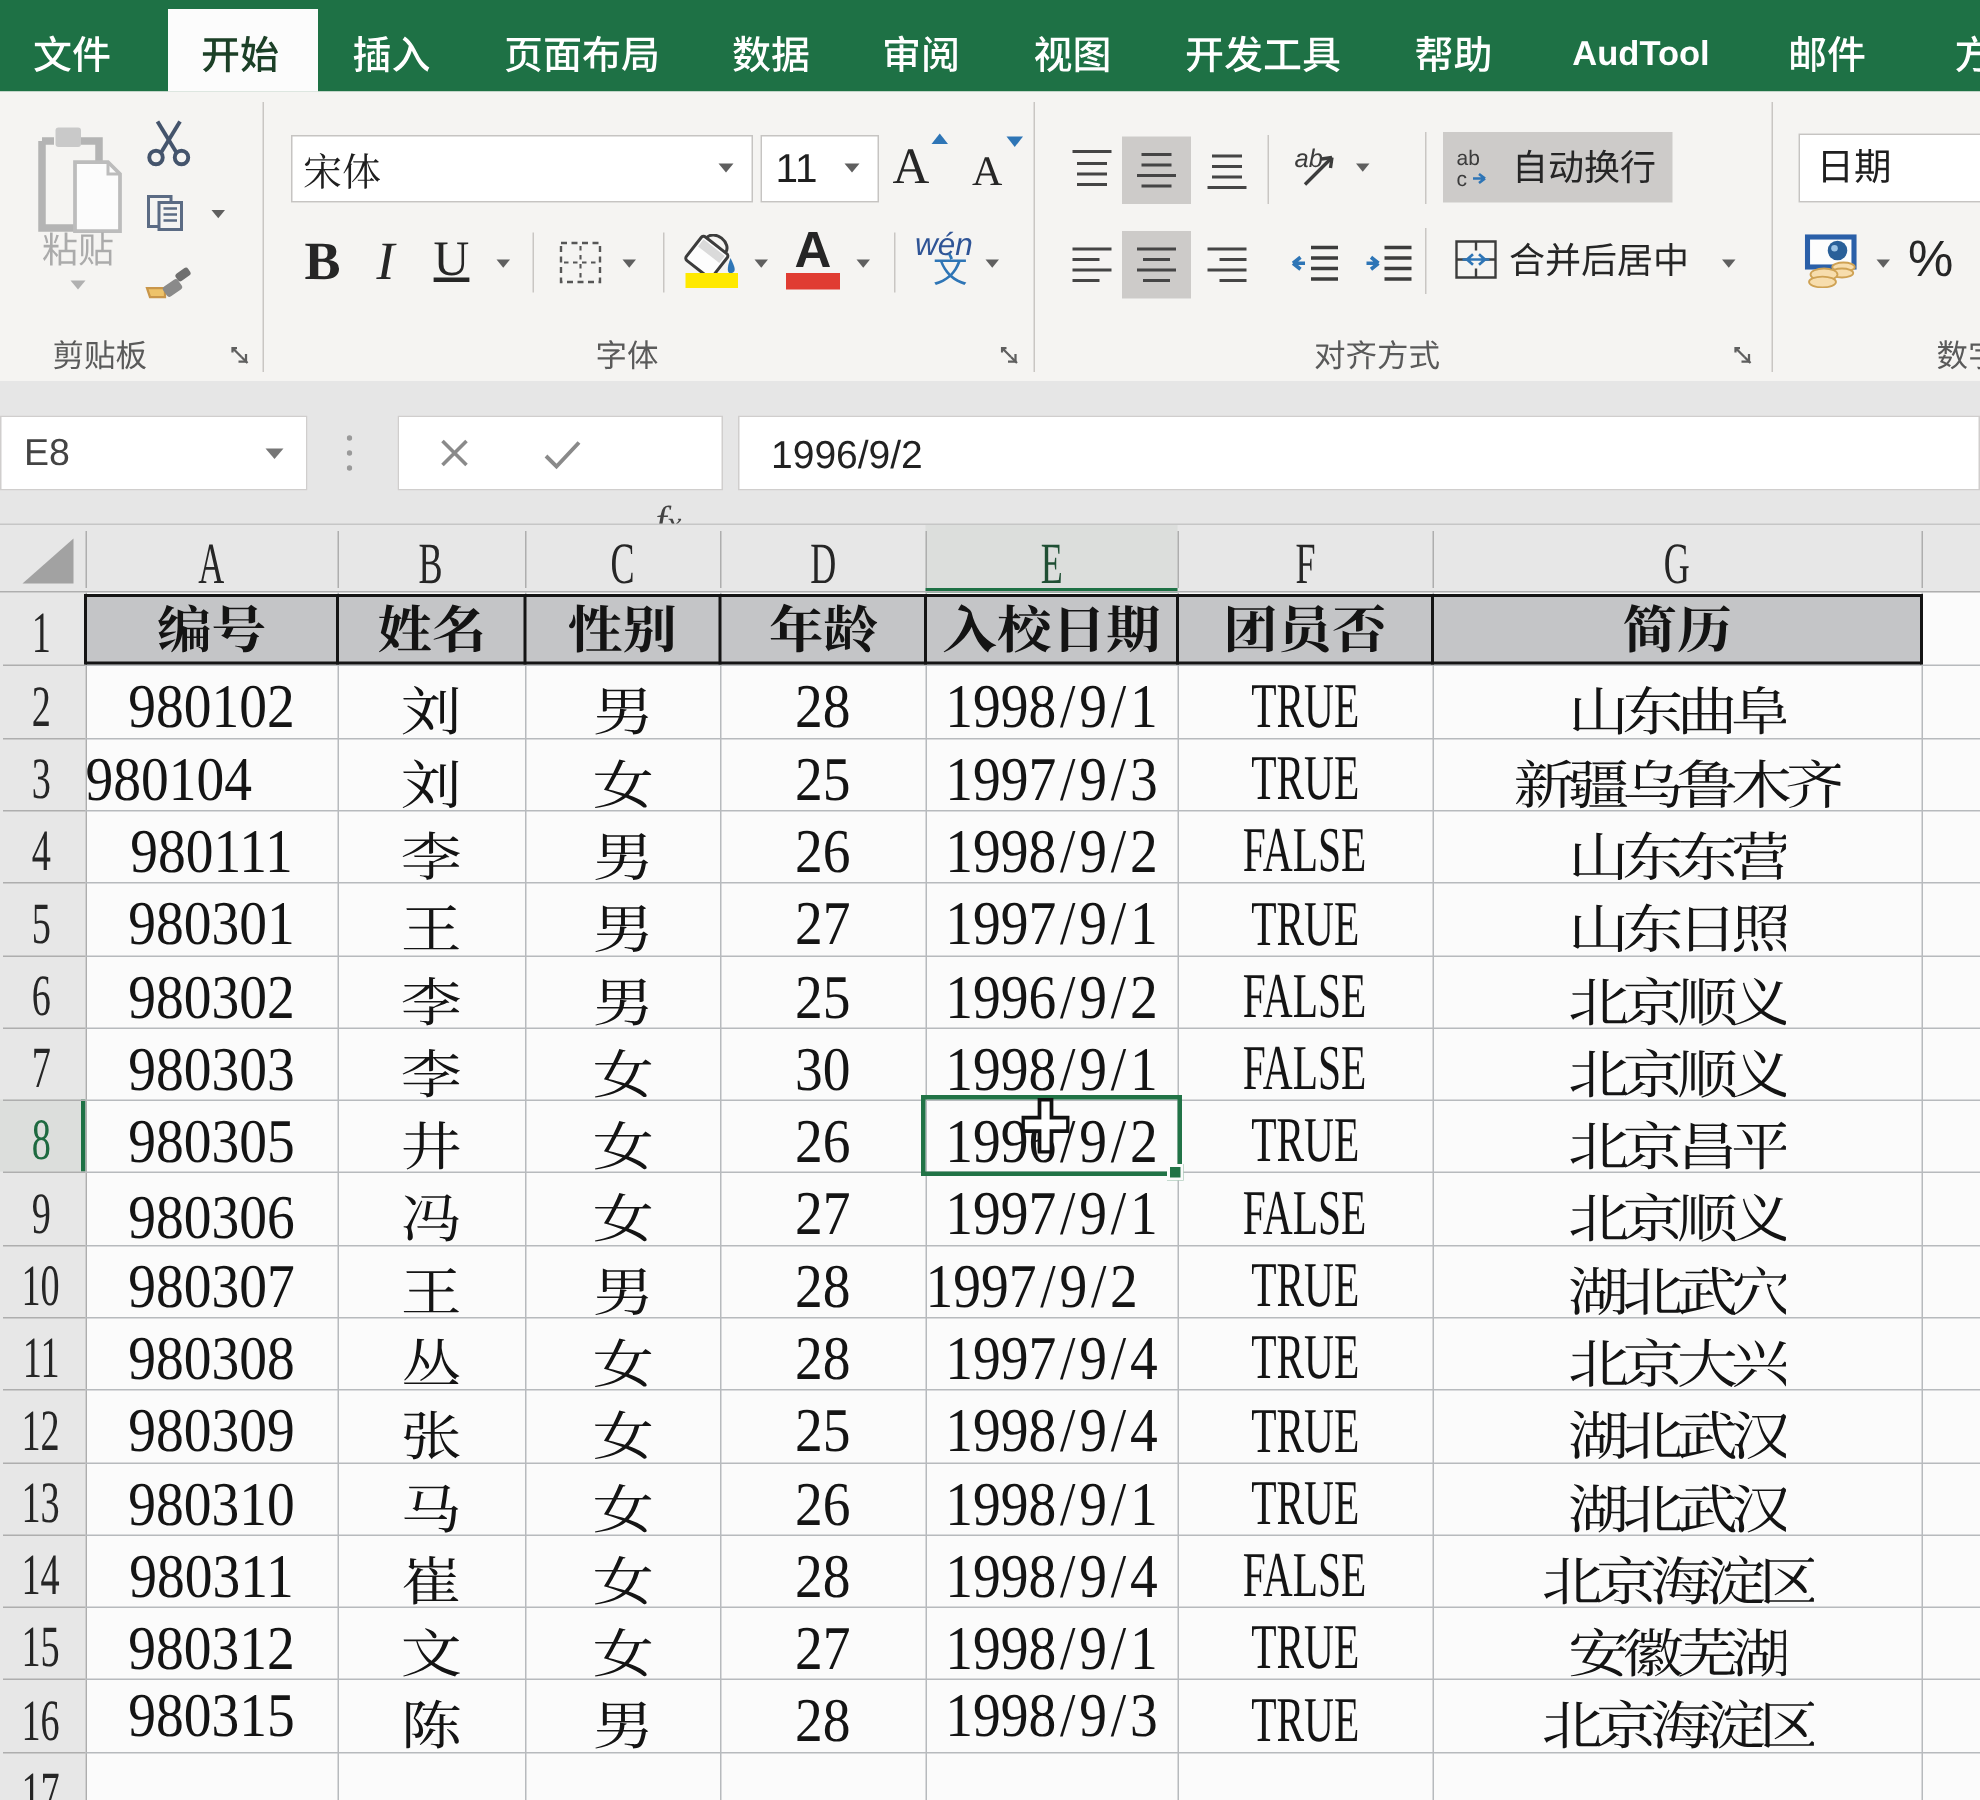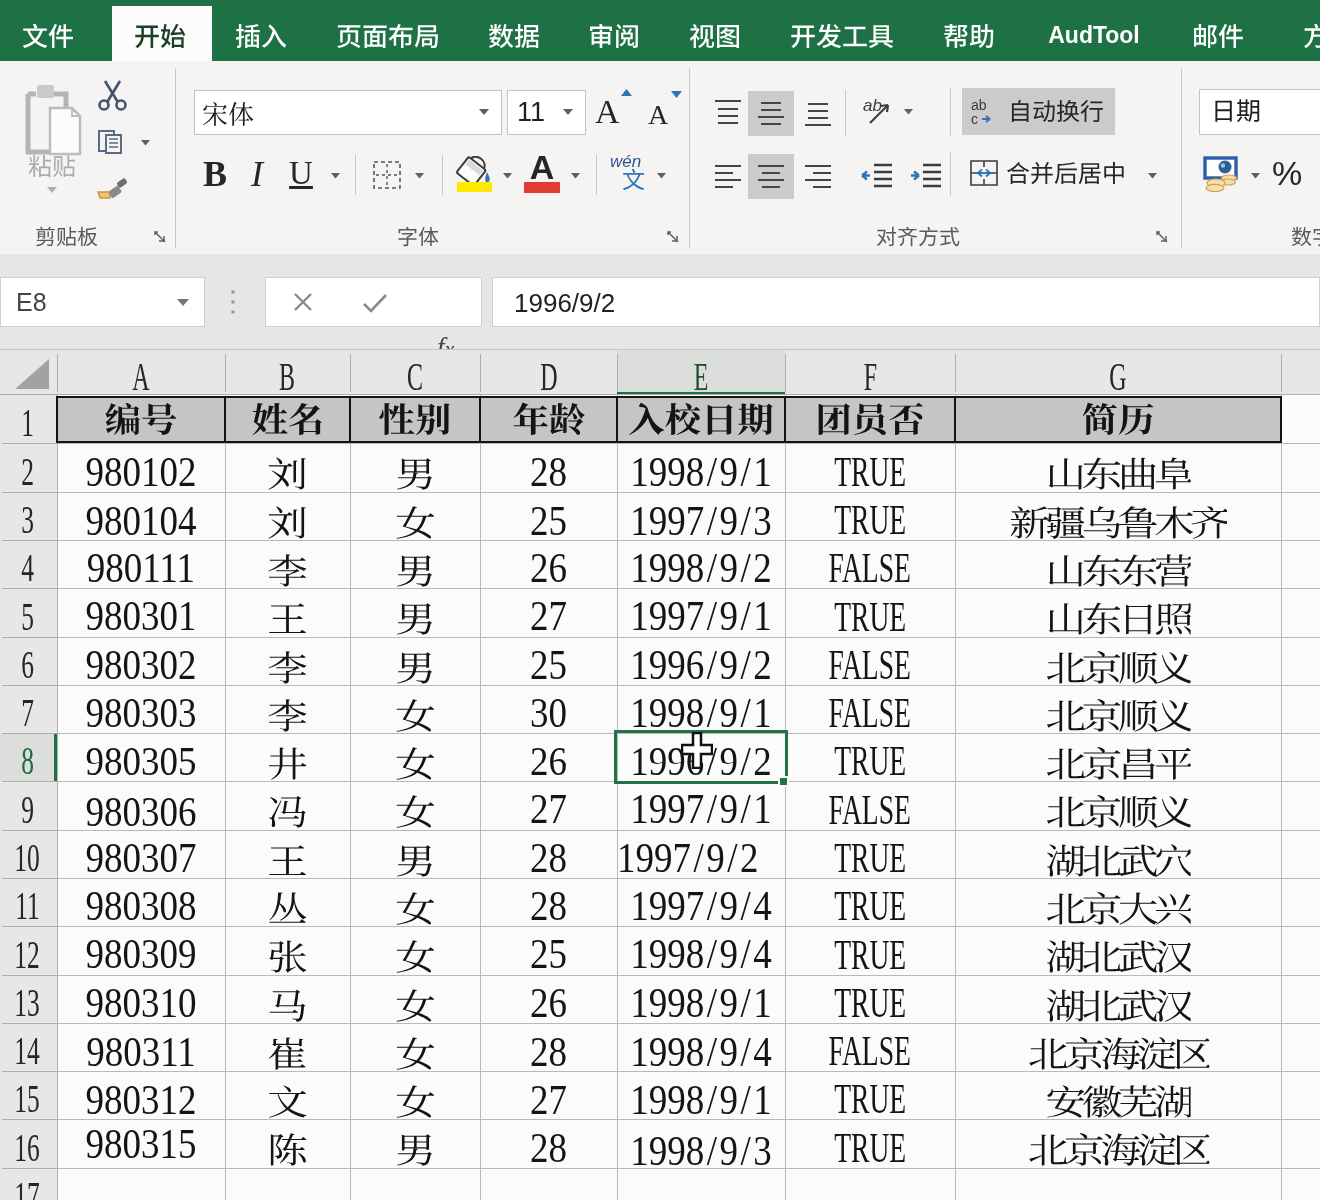--- a/index.html
+++ b/index.html
@@ -324,21 +324,21 @@
     </svg>
   </div>
 <div style="position:absolute;left:524px;top:150px;width:36px;height:34px;font-family:Liberation Sans,sans-serif;font-size:34px;font-weight:bold;color:#262626;text-align:center;line-height:34px;">A</div>
 <div style="position:absolute;left:524px;top:182px;width:36px;height:11px;background:#e03c32;"></div>
 <div style="position:absolute;left:570px;top:172px;width:0px;height:0px;">
     <svg width="11" height="7" viewBox="0 0 11 7">
       <path d="M1 1h9L5.5 6.5Z" fill="#5f5f5f"></path>
     </svg>
   </div>
 <div style="position:absolute;left:596px;top:155px;width:1px;height:40px;background:#c9c6c3;"></div>
-<div style="position:absolute;left:610px;top:152px;font-family:Liberation Sans,sans-serif;font-size:17px;font-style:italic;color:#2f5496;">wén</div>
+<div style="position:absolute;left:610px;top:152px;font-family:Liberation Sans,sans-serif;font-size:21px;font-style:italic;color:#2f5496;">wén</div>
 <div style="position:absolute;left:622px;top:168px;">
     <svg width="23.0" height="23" viewBox="0 0 1000.0 1000" fill="#2e75b6">
       <use href="#sr6587" x="0"></use>
     </svg>
   </div>
 <div style="position:absolute;left:656px;top:172px;width:0px;height:0px;">
     <svg width="11" height="7" viewBox="0 0 11 7">
       <path d="M1 1h9L5.5 6.5Z" fill="#5f5f5f"></path>
     </svg>
   </div>
@@ -759,21 +759,21 @@
 <div style="position:absolute;left:955px;top:443px;width:326px;height:49px;display:flex;align-items:center;justify-content:center;">
     <span style="display:inline-block;transform:translateY(6px) scale(1.1,0.95);">
       <svg width="131.7" height="37" viewBox="0 0 3560.0 1000" fill="#141414">
         <use href="#fr5c71" x="0"></use>
         <use href="#fr4e1c" x="890"></use>
         <use href="#fr66f2" x="1780"></use>
         <use href="#fr961c" x="2670"></use>
       </svg>
     </span>
   </div>
-<div style="position:absolute;left:57px;top:492px;width:168px;height:48px;display:flex;align-items:center;justify-content:center;">
+<div style="position:absolute;left:57px;top:492px;width:168px;height:48px;display:flex;align-items:center;justify-content:flex-start;">
     <span style="font-family:Liberation Serif,serif;font-size:37px;color:#141414;display:inline-block;transform:translateY(4px) scaleY(1.12);">980104</span>
   </div>
 <div style="position:absolute;left:225px;top:492px;width:125px;height:48px;display:flex;align-items:center;justify-content:center;">
     <span style="display:inline-block;transform:translateY(6px) scale(1.1,0.95);">
       <svg width="37.0" height="37" viewBox="0 0 1000.0 1000" fill="#141414">
         <use href="#fr5218" x="0"></use>
       </svg>
     </span>
   </div>
 <div style="position:absolute;left:350px;top:492px;width:130px;height:48px;display:flex;align-items:center;justify-content:center;">
@@ -1250,21 +1250,21 @@
 <div style="position:absolute;left:350px;top:1119px;width:130px;height:49px;display:flex;align-items:center;justify-content:center;">
     <span style="display:inline-block;transform:translateY(6px) scale(1.1,0.95);">
       <svg width="37.0" height="37" viewBox="0 0 1000.0 1000" fill="#141414">
         <use href="#fr7537" x="0"></use>
       </svg>
     </span>
   </div>
 <div style="position:absolute;left:480px;top:1119px;width:137px;height:49px;display:flex;align-items:center;justify-content:center;">
     <span style="font-family:Liberation Serif,serif;font-size:37px;color:#141414;display:inline-block;transform:translateY(4px) scaleY(1.12);">28</span>
   </div>
-<div style="position:absolute;left:617px;top:1119px;width:168px;height:49px;display:flex;align-items:flex-end;justify-content:center;">
+<div style="position:absolute;left:617px;top:1119px;width:168px;height:49px;display:flex;align-items:flex-start;justify-content:center;">
     <span style="font-family:Liberation Serif,serif;font-size:37px;color:#141414;display:inline-block;transform:translateY(4px) scaleY(1.12);">1998<span style="margin:0 2.5px;">/</span>9<span style="margin:0 2.5px;">/</span>3</span>
   </div>
 <div style="position:absolute;left:785px;top:1119px;width:170px;height:49px;display:flex;align-items:center;justify-content:center;">
     <span style="font-family:Liberation Serif,serif;font-size:30px;color:#141414;display:inline-block;transform:translateY(4px) scale(0.92,1.42);">TRUE</span>
   </div>
 <div style="position:absolute;left:955px;top:1119px;width:326px;height:49px;display:flex;align-items:center;justify-content:center;">
     <span style="display:inline-block;transform:translateY(6px) scale(1.1,0.95);">
       <svg width="164.7" height="37" viewBox="0 0 4450.0 1000" fill="#141414">
         <use href="#fr5317" x="0"></use>
         <use href="#fr4eac" x="890"></use>

